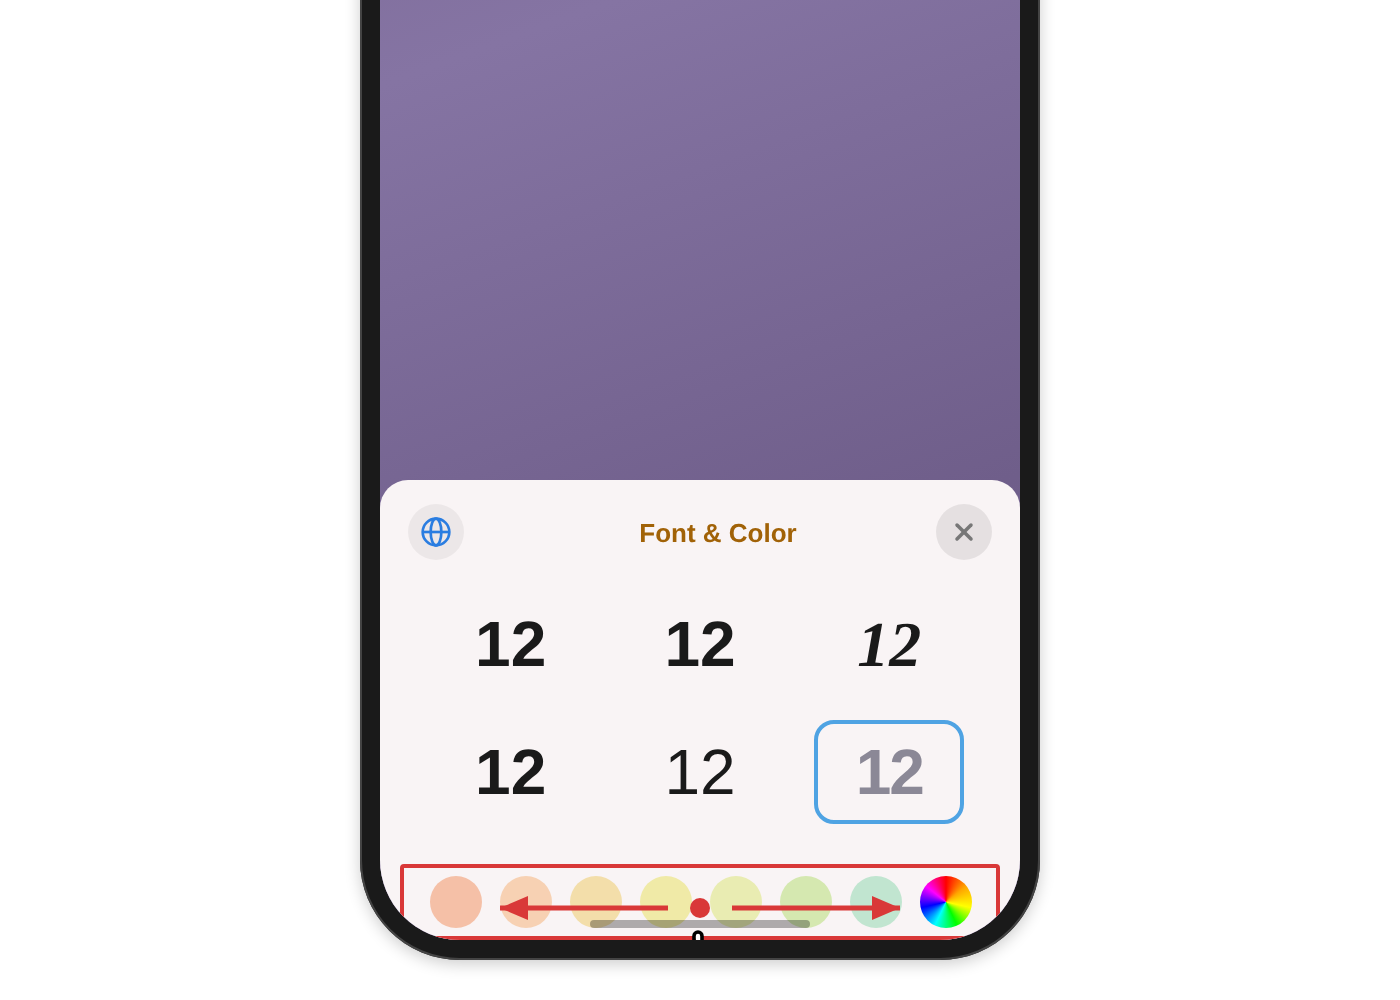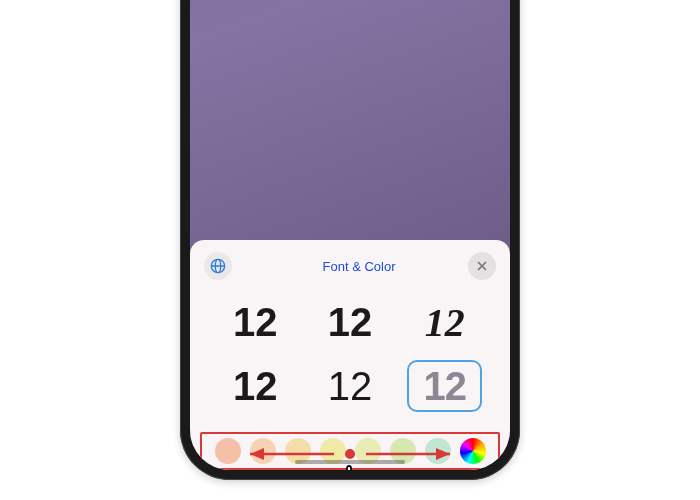--- a/index.html
+++ b/index.html
@@ -64,22 +64,22 @@
       align-items: center;
       justify-content: center;
       cursor: pointer;
     }
     .globe-icon svg { display: block; }
     .sheet-title {
       position: absolute;
       left: 50%;
       transform: translateX(-50%);
       font-size: 13px;
-      font-weight: 400;
-      color: #1d4ed8;
+      font-weight: 700;
+      color: #a16207;
       padding-left: 18px;
     }
     .close-btn {
       width: 28px;
       height: 28px;
       border-radius: 50%;
       background: rgba(0,0,0,0.08);
       display: flex;
       align-items: center;
       justify-content: center;
@@ -91,21 +91,21 @@
       grid-template-columns: repeat(3, 1fr);
       gap: 12px 20px;
       padding: 8px 28px 12px 28px;
     }
     .font-option {
       display: flex;
       align-items: center;
       justify-content: center;
       height: 52px;
       border-radius: 10px;
-      font-size: 40px;
+      font-size: 32px;
       font-weight: 700;
       color: #1a1a1a;
       cursor: pointer;
       border: 2.5px solid transparent;
     }
     .font-option.selected {
       border-color: #4fa3e3;
       color: #8b8896;
     }
     .f0 { font-family: -apple-system, sans-serif; font-weight: 800; }

